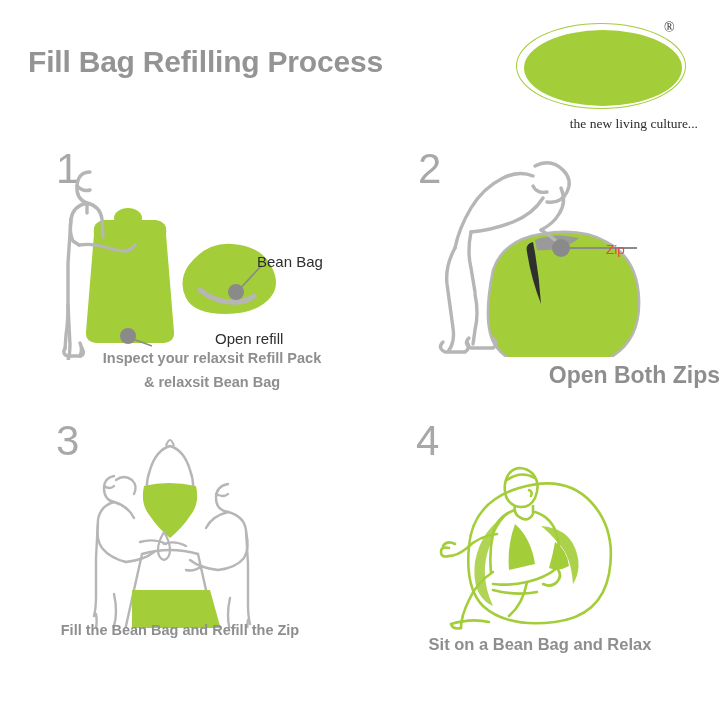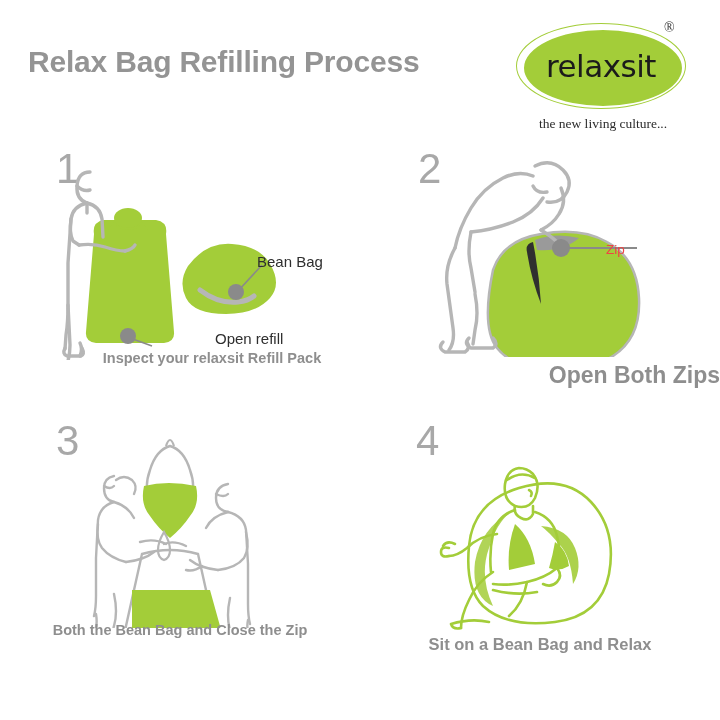--- a/index.html
+++ b/index.html
@@ -89,21 +89,21 @@
     top: 4px;
     font-size: 14px;
     color: #333333;
     font-family: "Liberation Serif", serif;
   }
   .logo-tagline {
     position: absolute;
     left: 0px;
     top: 100px;
     width: 190px;
-    text-align: center;
+    text-align: right;
     font-family: "Liberation Serif", serif;
     font-size: 13.5px;
     color: #2b2b2b;
     white-space: nowrap;
   }
 
   
   .step {
     position: absolute;
   }
@@ -140,26 +140,25 @@
   .label-green {
     color: #ef4444;
   }
 </style>
 </head>
 <body>
 
 <div class="page">
 
   <div class="header">
-    <div class="title">Relax Bag Refilling Process</div>
+    <div class="title">Fill Bag Refilling Process</div>
 
     <div class="logo-wrap">
       <div class="logo-ellipse"></div>
       <div class="logo-ellipse-outline"></div>
-      <div class="logo-word">relaxsit</div>
       <div class="logo-reg">®</div>
       <div class="logo-tagline">the new living culture...</div>
     </div>
   </div>
 
   <div class="step" style="left:0;top:140px;width:360px;height:260px;">
     <div class="step-num" style="left:56px;top:8px;">1</div>
 
     <svg class="art" style="left:60px;top:10px;" width="300" height="210" viewBox="0 0 300 210">
 
@@ -188,20 +187,21 @@
       <circle cx="176" cy="142" r="8" fill="#8a8a8a"></circle>
 
       <line x1="70" y1="188" x2="92" y2="196" stroke="#8a8a8a" stroke-width="1.6"></line>
       <circle cx="68" cy="186" r="8" fill="#8a8a8a"></circle>
     </svg>
 
     <div class="label-text" style="left:257px;top:113px;">Bean Bag</div>
     <div class="label-text" style="left:215px;top:190px;">Open refill</div>
 
     <div class="caption cap-1" style="left:0;top:208px;width:360px;">Inspect your relaxsit Refill Pack</div>
+    <div class="caption cap-1" style="left:0;top:232px;width:360px;">&amp; relaxsit Bean Bag</div>
   </div>
 
   <div class="step" style="left:360px;top:140px;width:360px;height:260px;">
     <div class="step-num" style="left:58px;top:8px;">2</div>
 
     <svg class="art" style="left:55px;top:12px;" width="300" height="205" viewBox="0 0 300 205">
 
       <path d="M78 118 q10 -30 48 -36 q40 -7 66 8 q30 16 32 56 q2 40 -26 58 q-26 16 -62 14 q-38 -2 -54 -22 q-16 -20 -4 -78 z" fill="#A3CD39" stroke="#b6b6b6" stroke-width="2.5"></path>
 
       <path d="M118 90 q6 30 8 62 q-10 -26 -14 -52 q-2 -8 6 -10 z" fill="#2f2f2f"></path>
@@ -268,21 +268,21 @@
       </g>
 
       <g fill="none" stroke="#b6b6b6" stroke-width="2.4" stroke-linecap="round">
         <path d="M60 114 q14 -4 26 2"></path>
         <path d="M106 118 q-12 -6 -22 -2"></path>
       </g>
 
       <path d="M86 18 q4 -12 8 0" fill="none" stroke="#b6b6b6" stroke-width="2.2"></path>
     </svg>
 
-    <div class="caption cap-3" style="left:0;top:210px;width:360px;">Both the Bean Bag and Close the Zip</div>
+    <div class="caption cap-3" style="left:0;top:210px;width:360px;">Fill the Bean Bag and Refill the Zip</div>
   </div>
 
   <div class="step" style="left:360px;top:410px;width:360px;height:260px;">
     <div class="step-num" style="left:56px;top:10px;">4</div>
 
     <svg class="art" style="left:55px;top:40px;" width="250" height="180" viewBox="0 0 250 180">
 
       <path d="M54 96 q4 -44 50 -58 q46 -14 72 14 q26 28 18 72 q-8 42 -54 48 q-48 6 -72 -16 q-18 -18 -14 -60 z" fill="none" stroke="#A3CD39" stroke-width="2.6"></path>
 
       <path d="M96 62 q-30 16 -36 50 q-4 34 18 44 q-14 -30 -4 -58 q8 -26 22 -36 z" fill="#A3CD39" opacity="0.85"></path>

